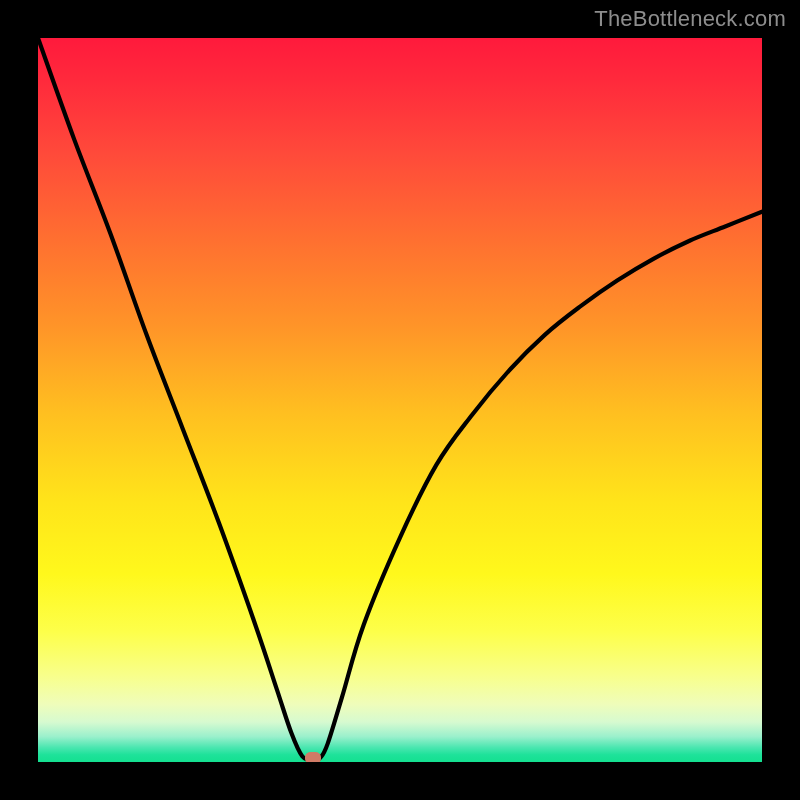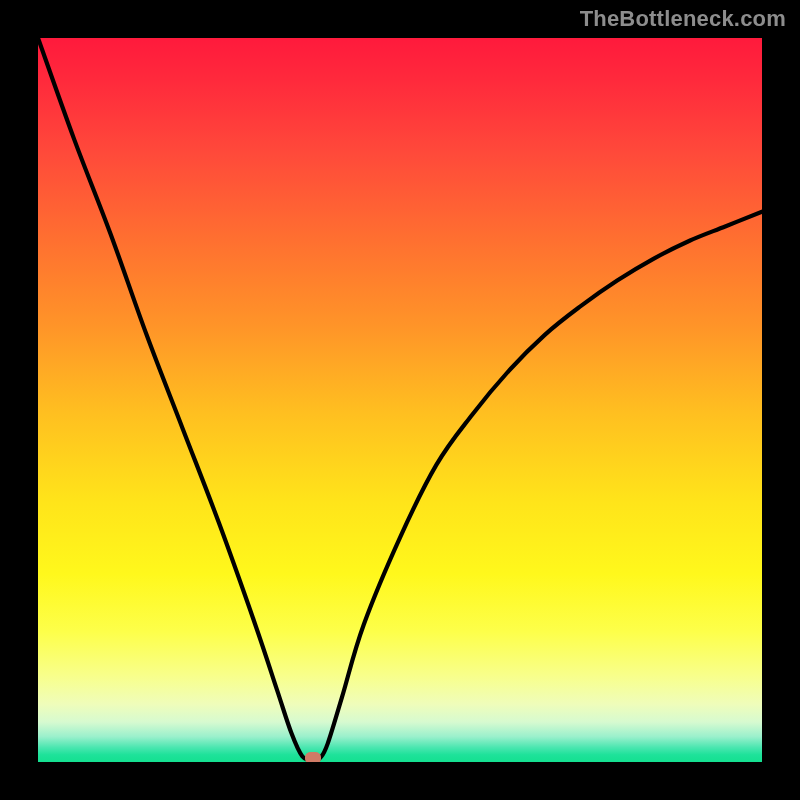--- a/index.html
+++ b/index.html
@@ -49,21 +49,21 @@
       #1ee29a 99%,
       #14e090 100%
     );
   }
   .watermark {
     position: absolute;
     top: 6px;
     right: 14px;
     color: #8d8d8d;
     font-size: 22px;
-    font-weight: 700;
+    font-weight: 400;
     letter-spacing: 0.2px;
     user-select: none;
   }
   svg.curve {
     position: absolute;
     inset: 0;
   }
   .marker {
     position: absolute;
     width: 16px;

